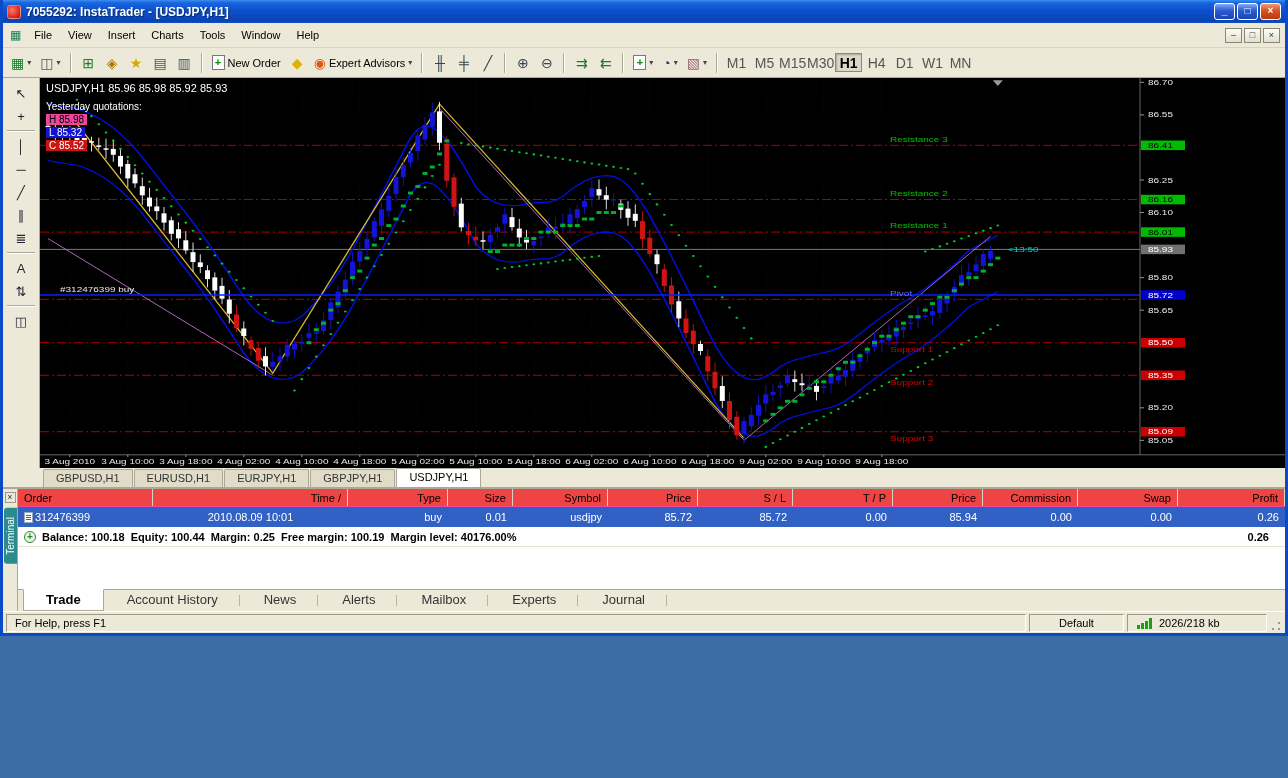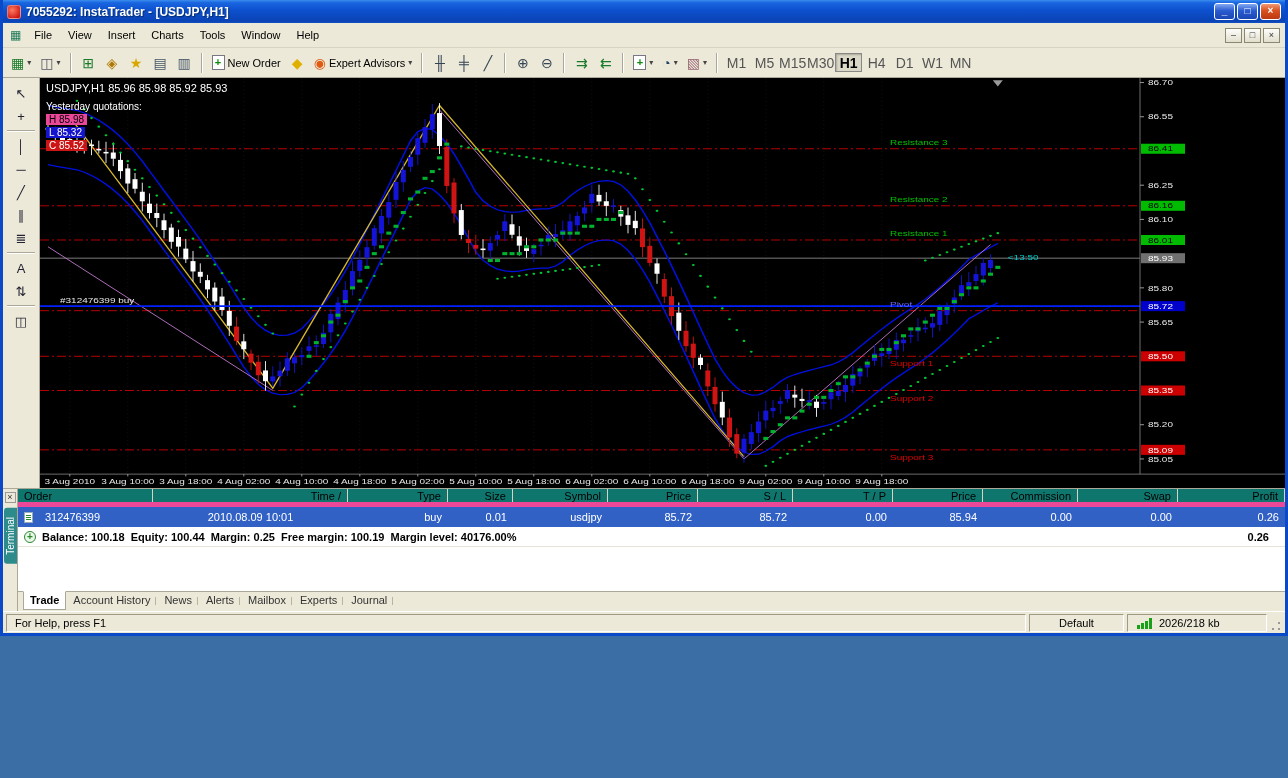--- a/index.html
+++ b/index.html
@@ -44,35 +44,35 @@
 
 .chart-tabs{flex:0 0 20px;background:#ece9d8;display:flex;align-items:flex-end;padding-left:40px;border-bottom:1px solid #aca899}
 .ctab{padding:2px 12px 3px;font-size:11px;color:#333;border:1px solid #aca899;border-bottom:none;background:#e0dcc8;margin-right:1px;border-radius:2px 2px 0 0;white-space:nowrap}
 .ctab.active{background:#fff;color:#000;padding-bottom:4px}
 
 .terminal{flex:0 0 123px;display:flex;background:#fff;border-top:1px solid #aca899}
 .terminal-side{flex:0 0 15px;background:#ece9d8;border-right:1px solid #aca899;display:flex;flex-direction:column;align-items:center}
 .term-close{width:11px;height:11px;margin:3px 0 5px;border:1px solid #999;background:#ece9d8;font-size:9px;line-height:8px;text-align:center;color:#333}
 .term-vtab{writing-mode:vertical-rl;transform:rotate(180deg);background:#2e8b8b;color:#fff;font-size:10px;padding:9px 1px;border-radius:0 3px 3px 0}
 .terminal-body{flex:1;display:flex;flex-direction:column;min-width:0}
-.t-header{flex:0 0 18px;display:flex;background:#0f766e;border-bottom:5px solid #ec4899}
+.t-header{flex:0 0 18px;display:flex;background:#ef4444;border-bottom:1px solid #ec4899}
 .t-hcell{display:flex;align-items:center;justify-content:flex-end;padding:0 6px;border-right:1px solid #d8d4c4;font-size:11px;color:#000;white-space:nowrap}
 .t-hcell.first{justify-content:flex-start}
 .t-row{flex:0 0 20px;display:flex;background:#3161c5;color:#fff}
 .t-cell{display:flex;align-items:center;justify-content:flex-end;padding:0 6px;font-size:11px;white-space:nowrap}
-.t-cell.first{justify-content:flex-start;gap:12px}
+.t-cell.first{justify-content:flex-start;gap:2px}
 .doc-icon{width:9px;height:11px;background:#fff;border:1px solid #9ab;display:inline-block;position:relative}
 .doc-icon::after{content:"";position:absolute;left:1px;right:1px;top:2px;height:1px;background:#2a8a2a;box-shadow:0 2px 0 #2a8a2a,0 4px 0 #2a8a2a}
 .t-balance{flex:0 0 20px;display:flex;align-items:center;gap:6px;padding:0 6px;background:#fff;border-bottom:1px solid #e6e3d6}
 .bal-icon{width:12px;height:12px;flex:0 0 12px;border-radius:50%;background:#eaf6ea;border:1px solid #2a8a2a;color:#2a8a2a;font-size:10px;line-height:10px;text-align:center;font-weight:bold}
 .bal-text{font-weight:bold;color:#000;white-space:pre}
 .bal-profit{margin-left:auto;font-weight:bold;color:#000;padding-right:10px}
 .t-space{flex:1;background:#fff}
 .t-tabs{flex:0 0 20px;display:flex;align-items:flex-start;background:#ece9d8;border-top:1px solid #aca899;padding-left:5px}
-.ttab{padding:2px 6px 3px;font-size:11px;color:#333;position:relative;border:1px solid transparent;border-top:none}
+.ttab{padding:2px 22px 3px;font-size:13px;color:#333;position:relative;border:1px solid transparent;border-top:none}
 .ttab.active{background:#fff;border-color:#aca899;border-top:1px solid #fff;margin-top:-1px;color:#000;font-weight:bold}
 .ttab:not(.active)::after{content:"";position:absolute;right:0;top:5px;bottom:4px;width:1px;background:#b8b4a4}
 
 .statusbar{flex:0 0 22px;display:flex;align-items:center;gap:3px;background:#ece9d8;border-top:1px solid #fff;padding:1px 3px}
 .sb-panel{height:18px;display:flex;align-items:center;padding:0 8px;border:1px solid;border-color:#9e9a87 #fff #fff #9e9a87;font-size:11px;color:#000;white-space:pre}
 .sb-help{flex:1}
 .sb-profile{width:95px;justify-content:center}
 .sb-quote{width:400px;justify-content:center}
 .sb-traffic{width:140px;gap:5px}
 .grip{width:12px;height:12px;align-self:flex-end;background:
@@ -831,20 +831,27 @@
       <div class="chart-info">
         <div class="ohlc-line">USDJPY,H1 85.96 85.98 85.92 85.93</div>
         <div class="yq-title">Yesterday quotations:</div>
         <div class="yq-chip yq-h">H 85.98</div>
         <div class="yq-chip yq-l">L 85.32</div>
         <div class="yq-chip yq-c">C 85.52</div>
       </div>
     </div>
   </div>
 
+  <div class="chart-tabs" id="chart-tabs">
+      <span class="ctab">GBPUSD,H1</span>
+      <span class="ctab">EURUSD,H1</span>
+      <span class="ctab">EURJPY,H1</span>
+      <span class="ctab">GBPJPY,H1</span>
+      <span class="ctab active">USDJPY,H1</span>
+    </div>
 
   <div class="terminal">
     <div class="terminal-side">
       <div class="term-close">×</div>
       <div class="term-vtab"><span>Terminal</span></div>
     </div>
     <div class="terminal-body">
       <div class="t-header" id="t-header">
           <div class="t-hcell first" style="width: 135px;">Order</div>
           <div class="t-hcell" style="width: 195px;">Time /</div>

